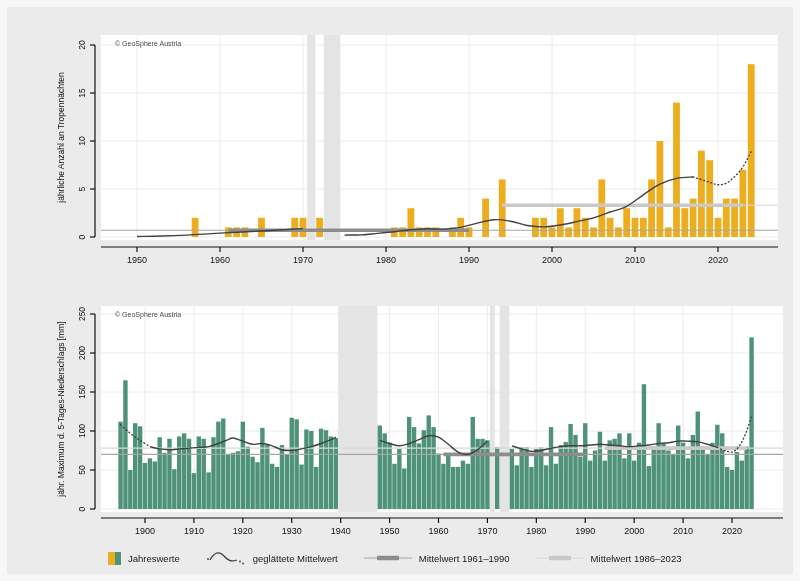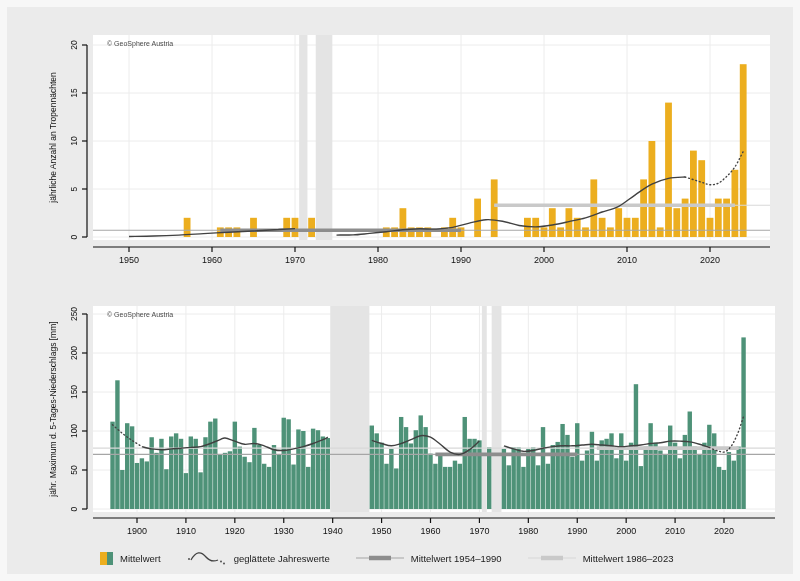--- a/index.html
+++ b/index.html
@@ -1,19 +1,19 @@
 <!DOCTYPE html>
 <html><head>
 <meta charset="utf-8">
 <style>
   html,body{margin:0;padding:0;}
   body{font-family:"Liberation Sans","DejaVu Sans",sans-serif;}
   .canvas{position:relative;width:800px;height:581px;background:#f7f7f7;overflow:hidden;}
   .inner{position:absolute;left:7px;top:7px;right:7px;bottom:7px;background:#ebebeb;}
-  .figure{position:absolute;left:0;top:0;width:786px;height:567px;}
+  .figure{position:absolute;left:8px;top:0;width:786px;height:567px;}
   svg{position:absolute;left:0;top:0;}
   .legend{position:absolute;left:93px;top:538px;width:660px;height:26px;display:flex;align-items:center;gap:0;}
   .legend .li{display:flex;align-items:center;margin-right:26px;}
   .legend .li .lab{font-size:9.5px;color:#1a1a1a;margin-left:7px;white-space:nowrap;}
   .swatch{display:inline-block;width:13px;height:13px;}
   .swatch .half{display:inline-block;width:6.5px;height:13px;float:left;}
 </style>
 </head>
 <body>
 
@@ -316,37 +316,37 @@
           <text x="49" y="119" text-anchor="middle" font-size="8.5px" fill="#111111" transform="rotate(-90 49 119)">jähr. Maximum d. 5-Tages-Niederschlags [mm]</text>
           <text x="100" y="27" font-size="7px" fill="#4a4a4a">© GeoSphere Austria</text>
         </svg>
 
       <div class="legend">
         <span class="li">
           <span class="swatch">
             <span class="half" id="sw-yellow" style="background: rgb(236, 174, 31);"></span>
               <span class="half" id="sw-green" style="background: rgb(78, 146, 120);"></span>
           </span>
-          <span class="lab">Mittelwert</span>
+          <span class="lab">Jahreswerte</span>
         </span>
         <span class="li">
           <svg width="40" height="16" viewBox="0 0 40 16" style="position:static">
             <circle cx="2" cy="9" r="0.9" fill="#414141"></circle>
             <path d="M4,10 C9,1 14,1 19,7 C22,10.5 26,12 31,10" fill="none" stroke="#414141" stroke-width="1.3"></path>
             <circle cx="34" cy="11.5" r="0.9" fill="#414141"></circle>
             <circle cx="37" cy="13.5" r="0.9" fill="#414141"></circle>
           </svg>
-          <span class="lab">geglättete Jahreswerte</span>
+          <span class="lab">geglättete Mittelwert</span>
         </span>
         <span class="li">
           <svg width="48" height="8" viewBox="0 0 48 8" style="position:static">
             <line x1="0" y1="4" x2="48" y2="4" stroke="#a6a6a6" stroke-width="1.2"></line>
             <line x1="13" y1="4" x2="35" y2="4" stroke="#8d8d8d" stroke-width="4.5"></line>
           </svg>
-          <span class="lab">Mittelwert 1954–1990</span>
+          <span class="lab">Mittelwert 1961–1990</span>
         </span>
         <span class="li">
           <svg width="48" height="8" viewBox="0 0 48 8" style="position:static">
             <line x1="0" y1="4" x2="48" y2="4" stroke="#d8d8d8" stroke-width="1.2"></line>
             <line x1="13" y1="4" x2="35" y2="4" stroke="#c9c9c9" stroke-width="4.5"></line>
           </svg>
           <span class="lab">Mittelwert 1986–2023</span>
         </span>
       </div>
     </div>

